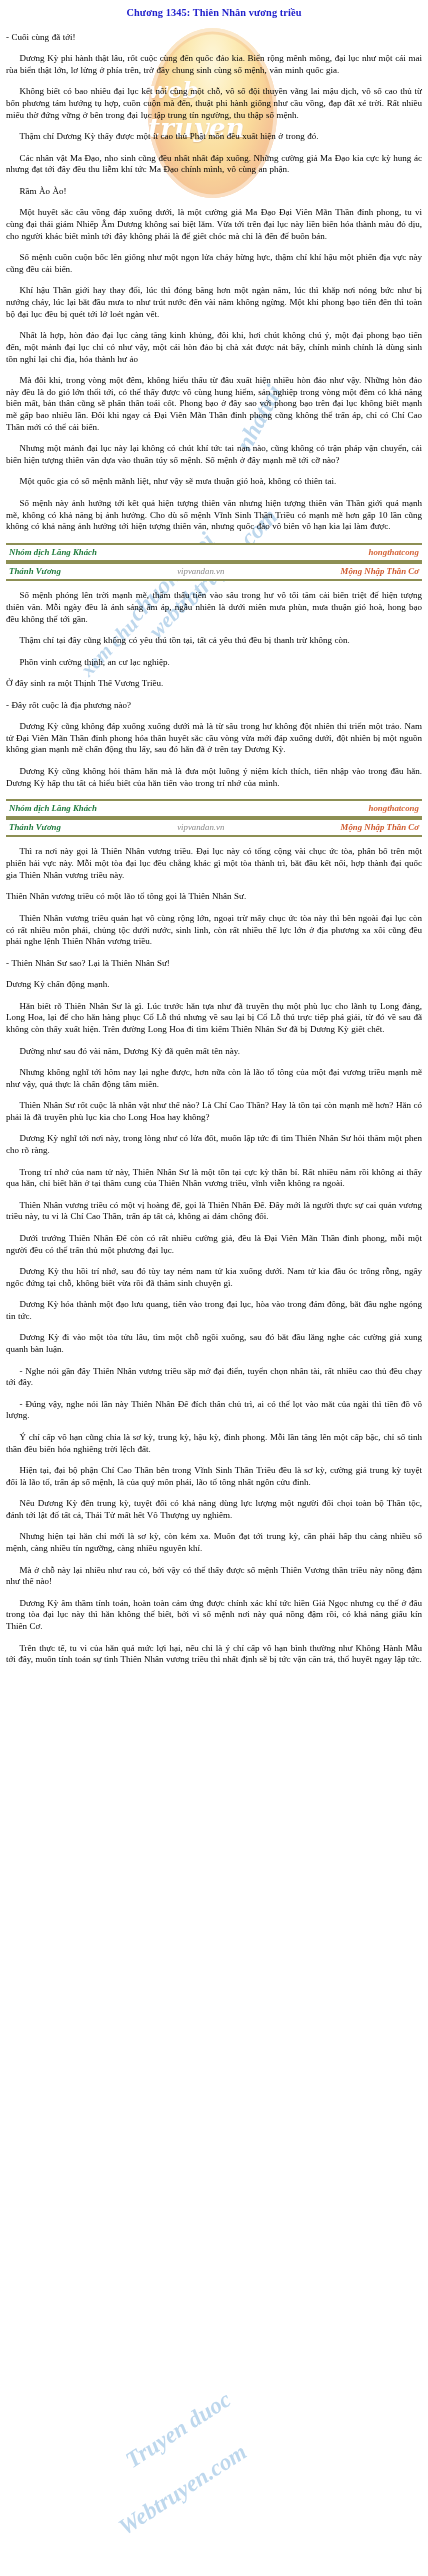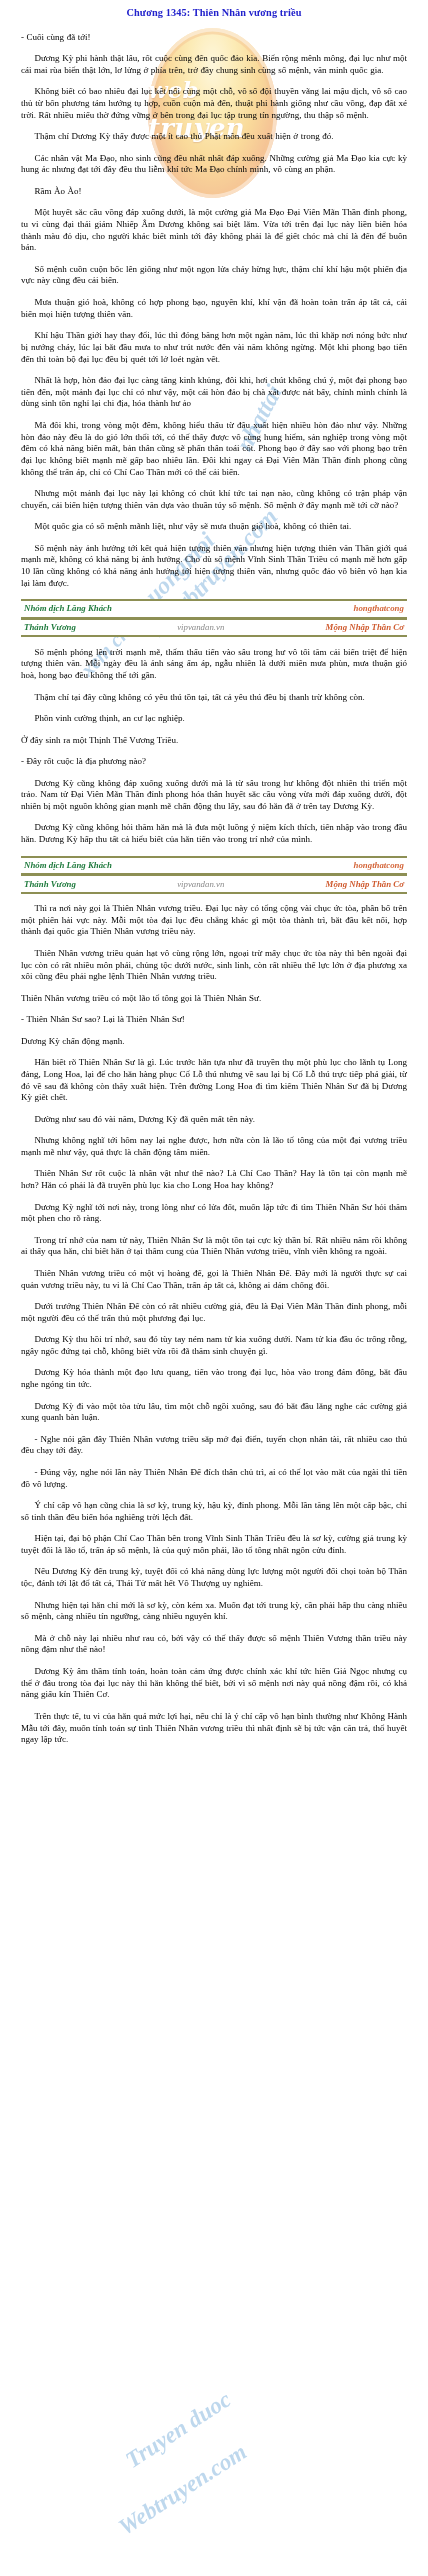--- a/index.html
+++ b/index.html
@@ -64,21 +64,21 @@
     font-style: italic;
     white-space: nowrap;
     opacity: .75;
     transform-origin: 0 0;
   }
 
   
   .content {
     position: relative;
     z-index: 2;
-    padding: 0 21px;
+    padding: 0 6px;
   }
 
   h1.chapter-title {
     margin: 7.2px 0 13.4px 0;
     text-align: center;
     font-size: 10.3px;
     font-weight: bold;
     color: #2222cc;
     font-family: "Liberation Serif", "DejaVu Serif", serif;
     letter-spacing: 0.1px;
@@ -152,21 +152,20 @@
 
     <div id="paras-top">
         <p class="para noindent">- Cuối cùng đã tới!</p>
         <p class="para">Dương Kỳ phi hành thật lâu, rốt cuộc cùng đến quốc đảo kia. Biển rộng mênh mông, đại lục như một cái mai rùa biển thật lớn, lơ lửng ở phía trên, trở đầy chung sinh cùng số mệnh, văn minh quốc gia.</p>
         <p class="para">Không biết có bao nhiêu đại lục kết nối cùng một chỗ, vô số đội thuyền vãng lai mậu dịch, vô số cao thủ từ bốn phương tám hướng tụ hợp, cuồn cuộn mà đến, thuật phi hành giống như cầu vồng, đạp đất xé trời. Rất nhiều miếu thờ đứng vững ở bên trong đại lục tập trung tín ngường, thu thập số mệnh.</p>
         <p class="para">Thậm chí Dương Kỳ thấy được một ít cao thủ Phật môn đều xuất hiện ở trong đó.</p>
         <p class="para">Các nhân vật Ma Đạo, nho sinh cũng đều nhất nhất đáp xuống. Những cường giả Ma Đạo kia cực kỳ hung ác nhưng đạt tới đây đều thu liễm khí tức Ma Đạo chính mình, vô cùng an phận.</p>
         <p class="para">Rầm Ào Ào!</p>
         <p class="para">Một huyết sắc cầu vồng đáp xuống dưới, là một cường giả Ma Đạo Đại Viên Mãn Thần đỉnh phong, tu vi cùng đại thái giám Nhiếp Âm Dương không sai biệt lắm. Vừa tới trên đại lục này liền biến hóa thành màu đỏ dịu, cho người khác biết mình tới đây không phải là để giết chóc mà chỉ là đến để buôn bán.</p>
         <p class="para">Số mệnh cuồn cuộn bốc lên giống như một ngọn lửa cháy hừng hực, thậm chí khí hậu một phiến địa vực này cũng đều cải biến.</p>
-        <p class="para">Mưa thuận gió hoà, không có hợp phong bạo, nguyên khí, khí vận đã hoàn toàn trấn áp tất cả, cải biến mọi hiện tượng thiên văn.</p>
         <p class="para">Khí hậu Thần giới hay thay đổi, lúc thì đóng băng hơn một ngàn năm, lúc thì khắp nơi nóng bức như bị nướng cháy, lúc lại bắt đầu mưa to như trút nước đến vài năm không ngừng. Một khi phong bạo tiến đến thì toàn bộ đại lục đều bị quét tới lở loét ngàn vết.</p>
         <p class="para">Nhất là hợp, hòn đảo đại lục càng tăng kinh khủng, đôi khi, hơi chút không chú ý, một đại phong bạo tiến đến, một mảnh đại lục chỉ có như vậy, một cái hòn đảo bị chà xát được nát bấy, chính mình chính là dùng sinh tồn nghỉ lại chi địa, hóa thành hư ảo</p>
         <p class="para">Mà đôi khi, trong vòng một đêm, không hiểu thấu từ đâu xuất hiện nhiều hòn đảo như vậy. Những hòn đảo này đều là do gió lớn thổi tới, có thể thấy được vô cùng hung hiểm, sản nghiệp trong vòng một đêm có khả năng biến mất, bản thân cũng sẽ phấn thân toái cốt. Phong bạo ở đây sao với phong bạo trên đại lục không biết mạnh mẽ gấp bao nhiêu lần. Đôi khi ngay cả Đại Viên Mãn Thần đỉnh phong cũng không thể trấn áp, chỉ có Chí Cao Thần mới có thể cải biến.</p>
         <p class="para">Nhưng một mảnh đại lục này lại không có chút khí tức tai nạn nào, cũng không có trận pháp vận chuyển, cải biến hiện tượng thiên văn dựa vào thuần túy số mệnh. Số mệnh ở đây mạnh mẽ tới cỡ nào?</p>
         <p class="para">Một quốc gia có số mệnh mãnh liệt, như vậy sẽ mưa thuận gió hoà, không có thiên tai.</p>
         <p class="para">Số mệnh này ảnh hưởng tới kết quả hiện tượng thiên văn nhưng hiện tượng thiên văn  Thần giới quá mạnh mẽ, không có khả năng bị ảnh hưởng. Cho dù số mệnh Vĩnh Sinh Thần Triều có mạnh mẽ hơn gấp 10 lần cũng không có khả năng ảnh hưởng tới hiện tượng thiên văn, nhưng quốc đảo vô biên vô hạn kia lại làm được.</p>
       </div>
 
     <div class="banner">
       <div class="bar-top"></div>
@@ -205,22 +204,22 @@
       <div class="banner-row">
         <span class="b-left">Thánh Vương</span>
         <span class="b-mid">vipvandan.vn</span>
         <span class="b-right alt">Mộng Nhập Thần Cơ</span>
       </div>
       <div class="bar-bot"></div>
     </div>
 
     <div id="paras-bottom">
         <p class="para">Thì ra nơi này gọi là Thiên Nhân vương triều. Đại lục này có tổng cộng vài chục  ức tòa, phân bố trên một phiến hải vực này. Mỗi một tòa đại lục đều chẳng khác gì một tòa thành trì, bắt đầu kết nối, hợp thành đại quốc gia Thiên Nhân vương triều này.</p>
+        <p class="para noindent">Thiên Nhân vương triều có một lão tổ tông gọi là Thiên Nhân Sư.</p>
         <p class="para">Thiên Nhân vương triều quản hạt vô cùng rộng lớn, ngoại trừ mấy chục ức tòa này thì bên ngoài đại lục còn có rất nhiều môn phái, chủng tộc dưới nước, sinh linh, còn rất nhiều thế lực lớn ở địa phương xa xôi cũng đều phải nghe lệnh Thiên Nhân vương triều.</p>
-        <p class="para noindent">Thiên Nhân vương triều có một lão tổ tông gọi là Thiên Nhân Sư.</p>
         <p class="para noindent">- Thiên Nhân Sư sao? Lại là Thiên Nhân Sư!</p>
         <p class="para noindent">Dương Kỳ chấn động mạnh.</p>
         <p class="para">Hắn biết rõ Thiên Nhân Sư là gì. Lúc trước hắn tựa như đã truyền thụ một phù lục cho lãnh tụ Long đảng, Long Hoa, lại để cho hắn hàng phục Cổ Lỗ thú nhưng về sau lại bị Cổ Lỗ thú trực tiếp phá giải, từ đó về sau đã không còn thấy xuất hiện. Trên đường Long Hoa đi tìm kiếm Thiên Nhân Sư đã bị Dương Kỳ giết chết.</p>
         <p class="para">Dường như sau đó vài năm, Dương Kỳ đã quên mất tên này.</p>
         <p class="para">Nhưng không nghĩ tới hôm nay lại nghe được, hơn nữa còn là lão tổ tông của một đại vương triều mạnh mẽ như vậy, quả thực là chấn động tâm miên.</p>
         <p class="para">Thiên Nhân Sư rốt cuộc là nhân vật như thế nào? Là Chí Cao Thần? Hay là tồn tại còn mạnh mẽ hơn? Hắn có phải là đã truyền phù lục kia cho Long Hoa hay không?</p>
         <p class="para">Dương Kỳ nghĩ tới nơi này, trong lòng như có lửa đốt, muốn lập tức đi tìm Thiên Nhân Sư hỏi thăm một phen cho rõ ràng.</p>
         <p class="para">Trong trí nhớ của nam tử này, Thiên Nhân Sư là một tồn tại cực kỳ thần bí. Rất nhiều năm rồi không ai thấy qua hắn, chỉ biết hắn ở tại thâm cung của Thiên Nhân vương triều, vĩnh viễn không ra ngoài.</p>
         <p class="para">Thiên Nhân vương triều có một vị hoàng đế, gọi là Thiên Nhân Đế. Đây mới là người thực sự cai quản vương triều này, tu vi là Chí Cao Thần, trấn áp tất cả, không ai dám chống đối.</p>
         <p class="para">Dưới trướng Thiên Nhân Đế còn có rất nhiều cường giả, đều là Đại Viên Mãn Thần đỉnh phong, mỗi một người đều có thể trấn thủ một phương đại lục.</p>

